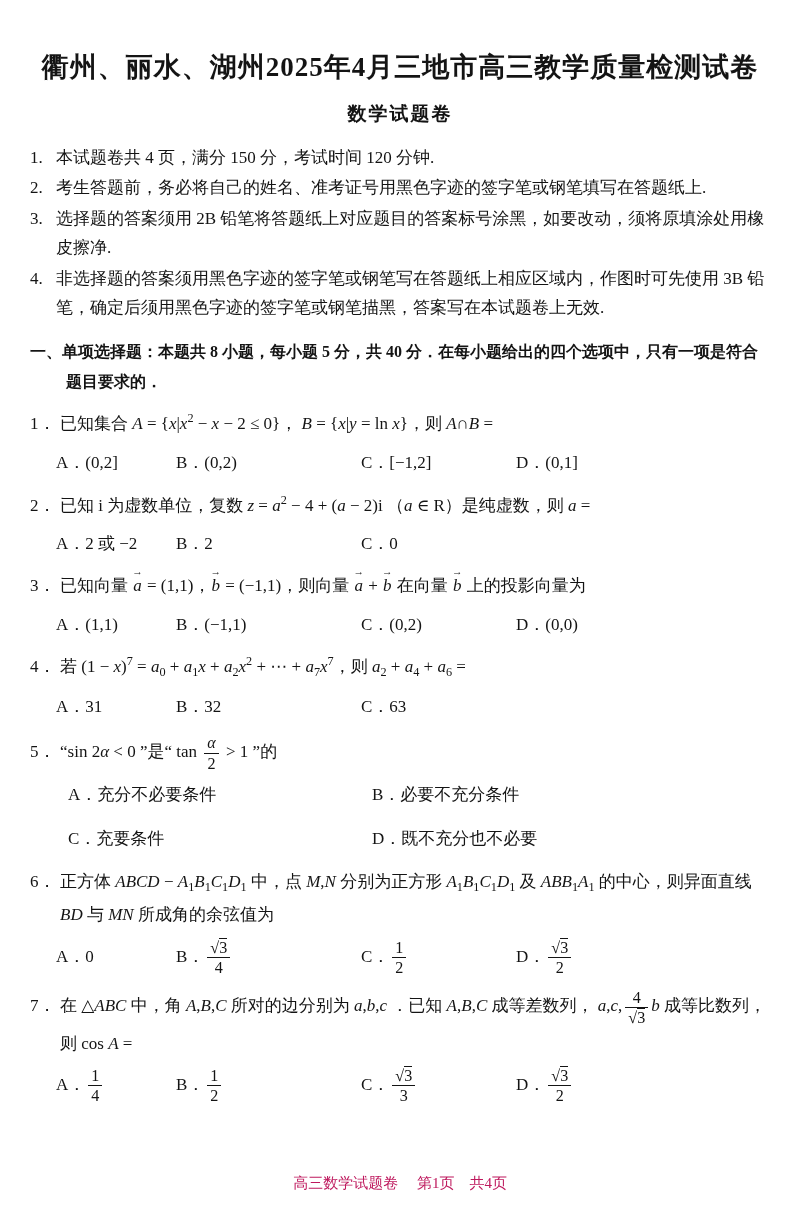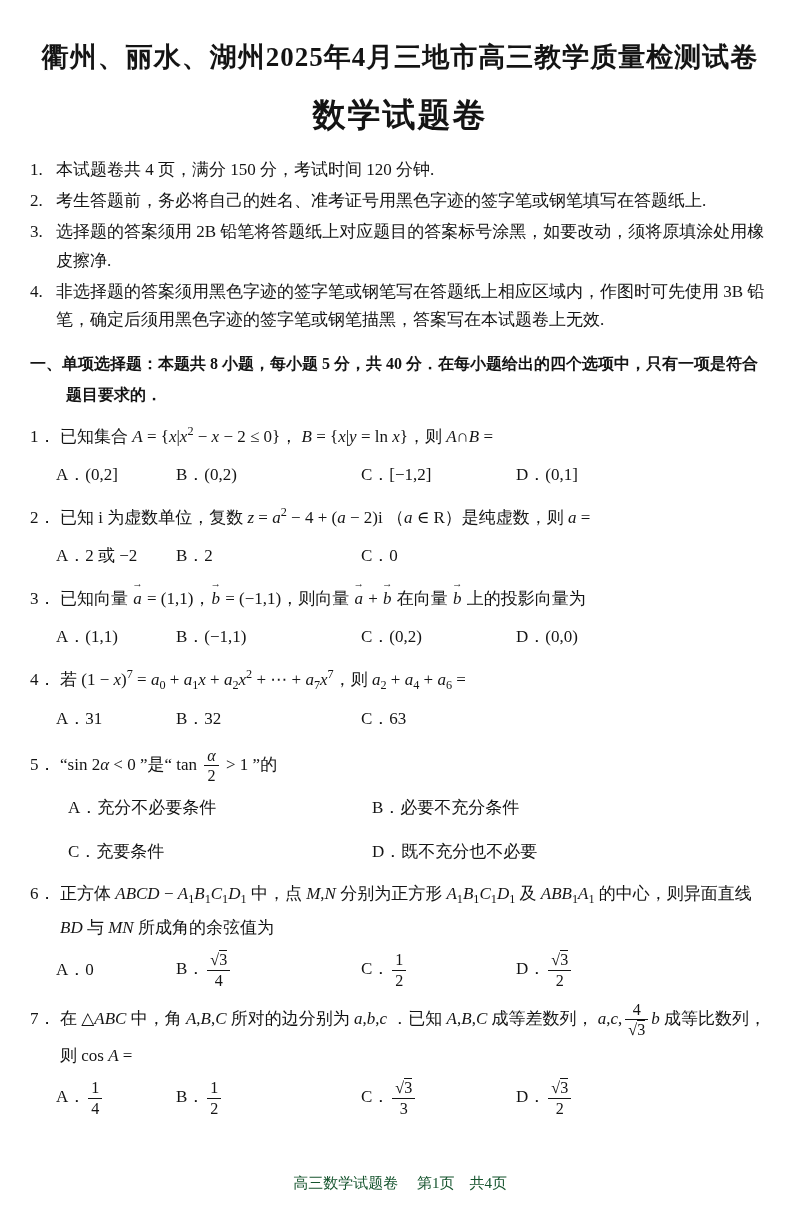--- a/index.html
+++ b/index.html
@@ -1,38 +1,38 @@
 <!DOCTYPE html>
 <html><head>
 <meta charset="utf-8">
 <style>
   html,body{margin:0;padding:0;background:#ffffff;}
   .page{
     position:relative;
     width:800px;height:1215px;
     box-sizing:border-box;
-    padding:26px 30px 20px 30px;
+    padding:36px 30px 20px 30px;
     background:#ffffff;
     color:#141414;
     font-family:"Liberation Serif","DejaVu Serif",serif;
     font-size:17px;
     line-height:1.6;
     overflow:hidden;
   }
   .title{
     margin:10px 0 2px 0;
     text-align:center;
     font-size:27px;
     font-weight:bold;
     letter-spacing:1px;
   }
   .subtitle{
     margin:10px 0 14px 0;
     text-align:center;
-    font-size:33px;
+    font-size:19px;
     font-weight:bold;
     letter-spacing:2px;
   }
   .notices{margin:0 0 12px 0;}
   .notice{padding-left:26px;margin:2px 0;line-height:1.7;}
   .nnum{display:inline-block;width:26px;margin-left:-26px;}
   .sec{
     font-weight:bold;
     font-size:16px;
     padding-left:36px;text-indent:-36px;
@@ -60,21 +60,21 @@
   .frac .den{display:block;padding:0 3px;}
   .rad{display:inline-block;border-top:1.3px solid #141414;line-height:1.15;}
   .vec{position:relative;display:inline-block;font-style:italic;margin:0 1px;}
   .vec::after{
     content:"\2192";
     position:absolute;left:50%;transform:translateX(-50%);
     top:-0.8em;font-size:0.62em;font-style:normal;
   }
   .footer{
     position:absolute;bottom:20px;left:0;right:0;
-    text-align:center;font-size:15px;color:#14532d;
+    text-align:center;font-size:15px;color:#be185d;
   }
 </style>
 </head>
 <body>
 
 <div class="page">
 
   <h1 class="title">衢州、丽水、湖州2025年4月三地市高三教学质量检测试卷</h1>
   <h2 class="subtitle">数学试题卷</h2>
 

